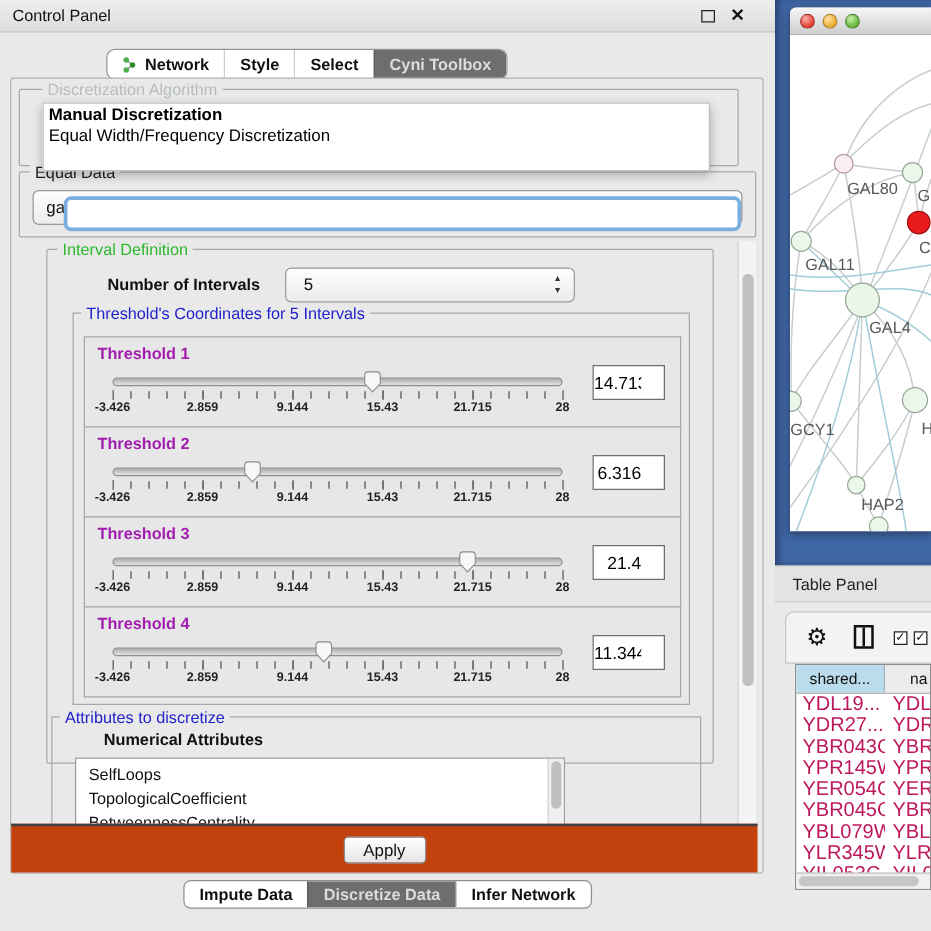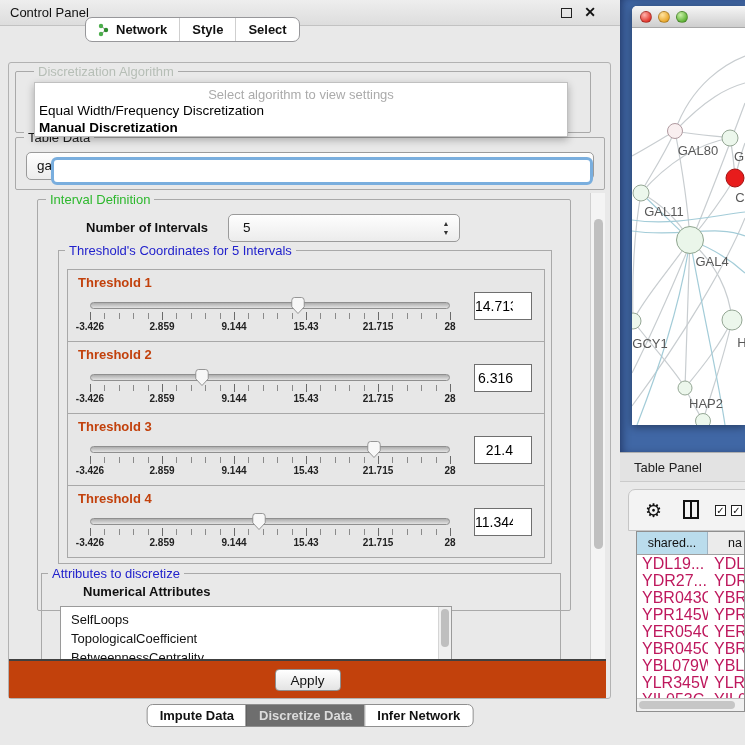--- a/index.html
+++ b/index.html
@@ -9,21 +9,21 @@
 
   
   .left-pane { position:absolute; left:0; top:0; width:620px; height:745px; background:#e9e9e9; }
 
   .titlebar { position:absolute; left:0; top:0; width:620px; height:26px;
     background:linear-gradient(#eeeeee,#dddddd); border-bottom:1px solid #c2c2c2; }
   .titlebar .tb-title { position:absolute; left:10px; top:0; line-height:26px; font-size:13px; color:#111; }
   .float-box { position:absolute; right:48px; top:8px; width:11px; height:10px; border:1.5px solid #222; background:transparent; }
   .close-x { position:absolute; right:24px; top:4px; font-size:14px; font-weight:bold; color:#111; }
 
-  .top-tabs { position:absolute; left:85px; top:17px; height:25px; display:inline-flex;
+  .top-tabs { position:absolute; left:85px; top:39px; height:25px; display:inline-flex;
     background:#fff; border:1px solid #97979a; border-radius:7px; overflow:hidden;text-align:center; }
   .seg { display:flex; align-items:center; padding:0 12px; font-size:13px; font-weight:600; color:#111;
     border-left:1px solid #cfcfcf; white-space:nowrap; }
   .seg:first-child { border-left:none; }
   .seg.dark { background:#6e6e6e; color:#dcdcdc; border-left:1px solid #5c5c5c; }
   .seg .mini-net { margin-right:6px; }
 
   .outer-panel { position:absolute; left:8px; top:62px; width:603px; height:637px;
     border:1px solid #b2b2b2; border-radius:3px; background:#e9e9e9; }
 
@@ -59,21 +59,21 @@
   .interval-group { left:22px; top:6px; width:534px; height:412px; }
   .interval-group .legend { left:8px; color:#2db82d; }
 
   .ni-label { position:absolute; left:48px; top:20px; font-size:13px; font-weight:bold; color:#111; }
   .ni-combo { left:190px; top:14px; width:232px; }
 
   .thr-group { position:absolute; left:20px; top:50px; width:494px; height:314px; border:1px solid #a9a9a9; }
   .thr-group .legend { left:6px; color:#2222cc; }
 
   .t-panel { position:absolute; left:8px; width:478px; height:73px; border:1px solid #a8a8a8; background:#e7e7e7; }
-  .t-label { position:absolute; left:10px; top:5px; font-size:13px; font-weight:bold; color:#c2410c; }
+  .t-label { position:absolute; left:10px; top:5px; font-size:13px; font-weight:bold; color:#a21caf; }
   .slider { position:absolute; left:22px; top:32px; width:360px; }
   .track { position:relative; height:7px; border-radius:4px; border:1px solid #8f8f8f;
     background:linear-gradient(#adadad,#e3e3e3); }
   .thumb { position:absolute; top:-7px; width:16px; height:19px; z-index:3; }
   .ticks { position:relative; margin-top:4px; height:6px;
     background:repeating-linear-gradient(90deg,#8a8a8a 0,#8a8a8a 1px,transparent 1px,transparent 4%); }
   .major { position:absolute; top:-1px; width:1px; height:8px; background:#6a6a6a; }
   .tick-labels { position:relative; height:12px; margin-top:2px; }
   .tick-labels span { position:absolute; transform:translateX(-50%); font-size:10px; font-weight:bold; color:#222; white-space:nowrap; }
   .t-value { position:absolute; right:12px; top:22px; width:58px; height:28px; border:1px solid #6f6f6f;
@@ -159,30 +159,33 @@
           <circle cx="3" cy="11" r="2.2" fill="#4cae4c"></circle>
         </svg>
         <span>Network</span>
       </div>
       <div class="seg">
           <span>Style</span>
         </div>
       <div class="seg">
           <span>Select</span>
         </div>
+      <div class="seg dark">
+          <span>Cyni Toolbox</span>
+        </div>
     </div>
 
     <div class="outer-panel">
 
       <div class="group algo-group">
         <span class="legend">Discretization Algorithm</span>
       </div>
 
       <div class="group td-group">
-        <span class="legend">Table Data</span>
+        <span class="legend">Equal Data</span>
         <div class="combo td-combo">
           <span class="c-text">galFiltered.sif default node</span>
           <span class="stepper">▲<br>▼</span>
         </div>
       </div>
 
       <div class="scrollpane">
 
         <div class="group interval-group">
           <span class="legend">Interval Definition</span>
@@ -329,23 +332,22 @@
       </div>
 
       <div class="apply-strip">
         <button class="apply-btn">Apply</button>
       </div>
 
       <div class="combo-focus"></div>
     </div>
 
     <div class="popup">
-      <div class="prompt">Select algorithm to view settings</div>
+      <div class="p-item bold">Manual Discretization</div>
       <div class="p-item">Equal Width/Frequency Discretization</div>
-      <div class="p-item bold">Manual Discretization</div>
     </div>
 
     <div class="bottom-tabs">
       <div class="seg">
           <span>Impute Data</span>
         </div>
       <div class="seg dark">
           <span>Discretize Data</span>
         </div>
       <div class="seg">

